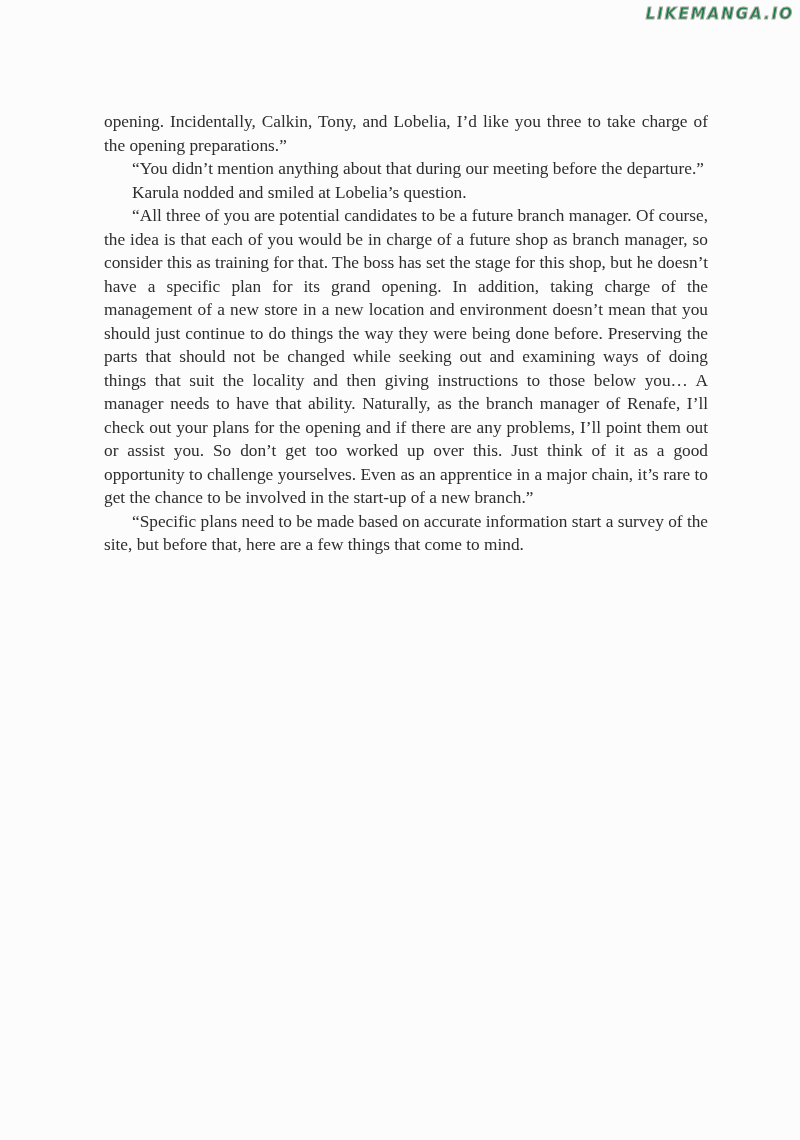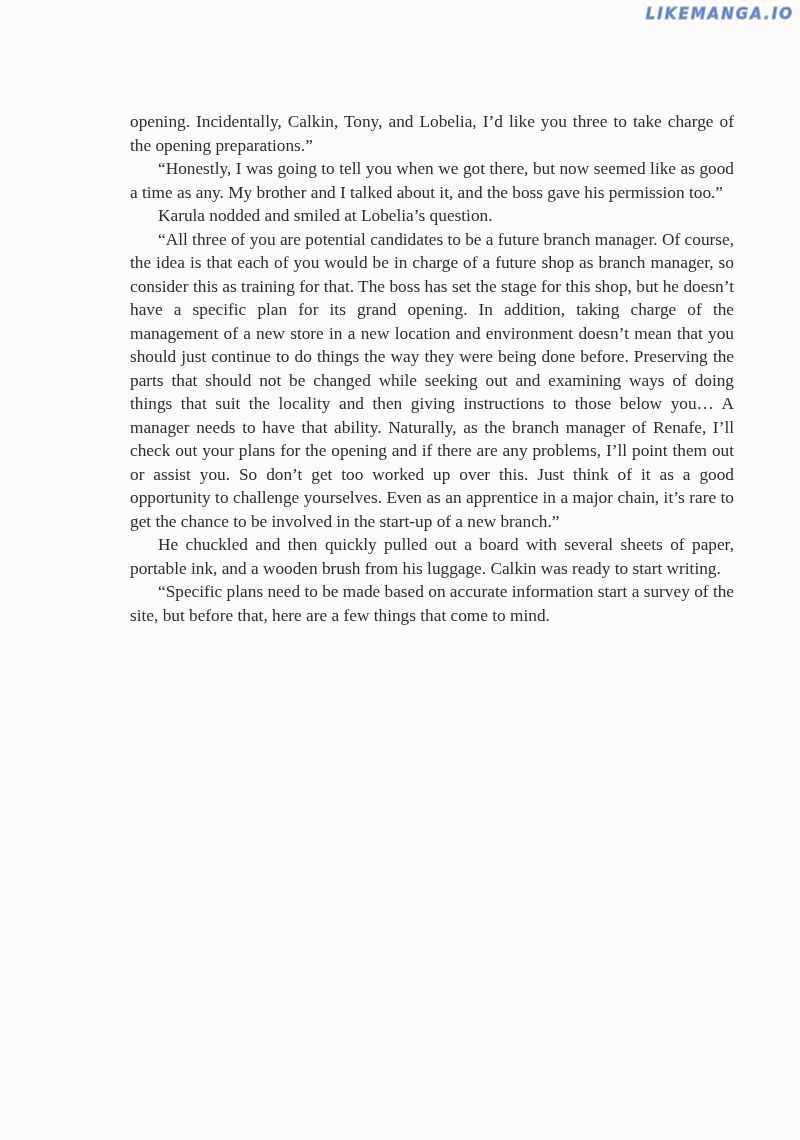--- a/index.html
+++ b/index.html
@@ -21,28 +21,28 @@
   }
   .watermark {
     position: absolute;
     top: 5px;
     right: 6px;
     font-family: "DejaVu Sans", sans-serif;
     font-weight: bold;
     font-style: italic;
     font-size: 15px;
     letter-spacing: 2px;
-    color: #3b82f6;
+    color: #15803d;
     -webkit-text-stroke: 1px #a8a8a8;
     text-shadow: 0 0 1px #c8c8c8;
     user-select: none;
   }
   .text-block {
     position: absolute;
-    left: 130px;
+    left: 104px;
     top: 110px;
     width: 604px;
     color: #2d2d2d;
     font-size: 17.3px;
     line-height: 23.5px;
     text-align: justify;
     text-justify: inter-word;
   }
   .text-block p {
     margin: 0;
@@ -55,20 +55,19 @@
 </style>
 </head>
 <body>
 
 <div class="page">
 
   <div class="watermark">LIKEMANGA.IO</div>
 
   <div class="text-block">
     <p class="no-indent">opening. Incidentally, Calkin, Tony, and Lobelia, I’d like you three to take charge of the opening preparations.”</p>
-    <p>“Honestly, I was going to tell you when we got there, but now seemed like as good a time as any. My brother and I talked about it, and the boss gave his permission too.”</p>
+    <p>“You didn’t mention anything about that during our meeting before the departure.”</p>
     <p>Karula nodded and smiled at Lobelia’s question.</p>
     <p>“All three of you are potential candidates to be a future branch manager. Of course, the idea is that each of you would be in charge of a future shop as branch manager, so consider this as training for that. The boss has set the stage for this shop, but he doesn’t have a specific plan for its grand opening. In addition, taking charge of the management of a new store in a new location and environment doesn’t mean that you should just continue to do things the way they were being done before. Preserving the parts that should not be changed while seeking out and examining ways of doing things that suit the locality and then giving instructions to those below you… A manager needs to have that ability. Naturally, as the branch manager of Renafe, I’ll check out your plans for the opening and if there are any problems, I’ll point them out or assist you. So don’t get too worked up over this. Just think of it as a good opportunity to challenge yourselves. Even as an apprentice in a major chain, it’s rare to get the chance to be involved in the start-up of a new branch.”</p>
-    <p>He chuckled and then quickly pulled out a board with several sheets of paper, portable ink, and a wooden brush from his luggage. Calkin was ready to start writing.</p>
     <p>“Specific plans need to be made based on accurate information start a survey of the site, but before that, here are a few things that come to mind.</p>
   </div>
 
 </div>
 
 </body></html>

